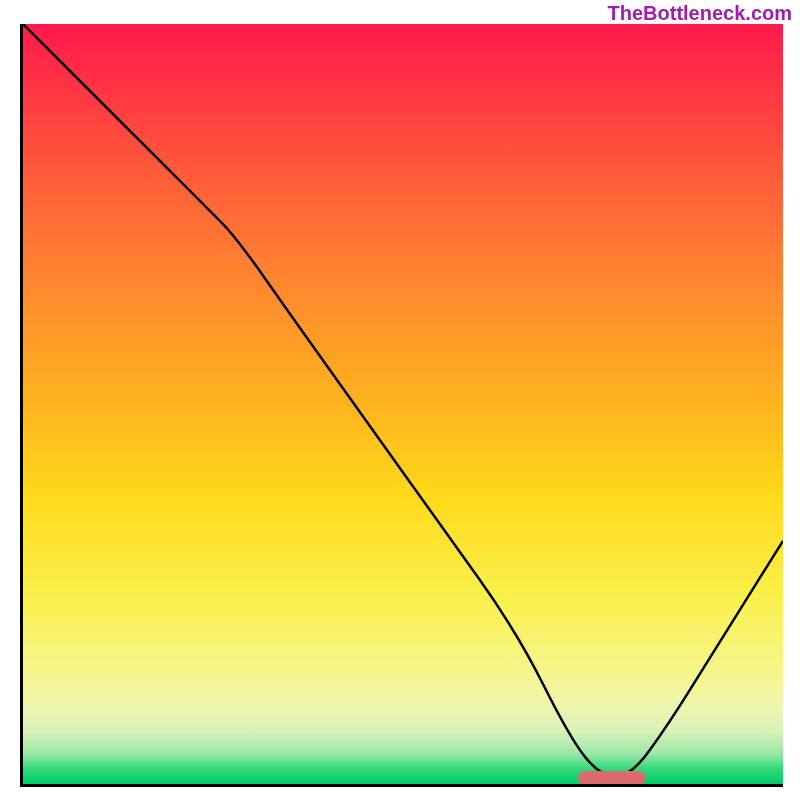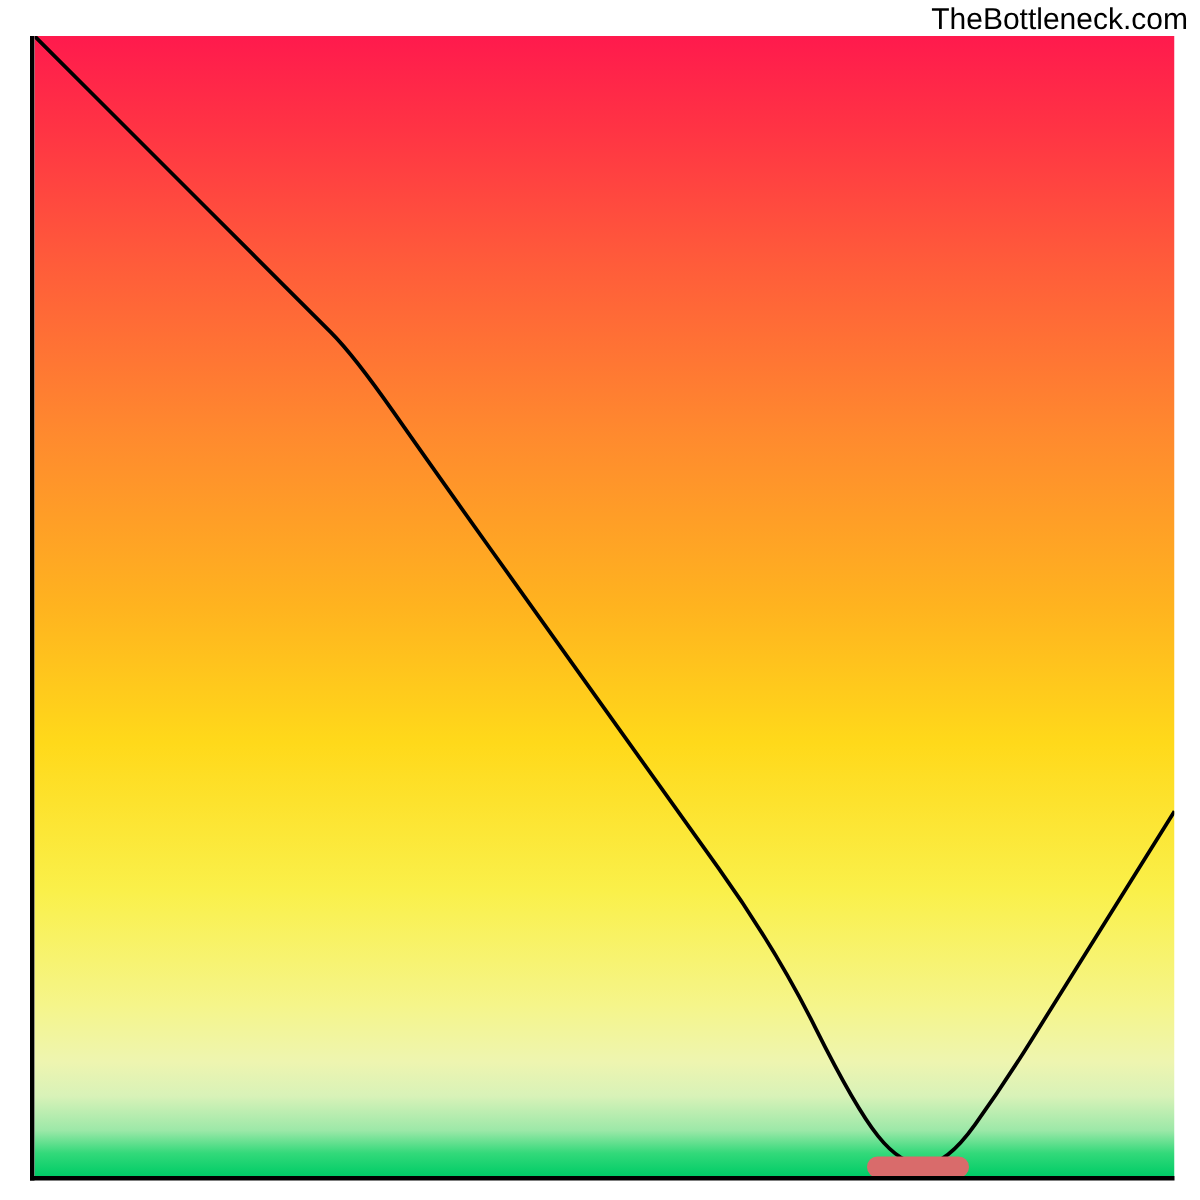--- a/index.html
+++ b/index.html
@@ -8,22 +8,22 @@
     width: 800px;
     height: 800px;
     position: relative;
     font-family: Arial, sans-serif;
   }
   .watermark {
     position: absolute;
     top: 2px;
     right: 8px;
     font-size: 20px;
-    color: #000000;
-    font-weight: 400;
+    color: #a21caf;
+    font-weight: 700;
     z-index: 10;
   }
   .plot-area {
     position: absolute;
     left: 20px;
     top: 24px;
     width: 760px;
     height: 760px;
     border-left: 3px solid #000;
     border-bottom: 3px solid #000;

